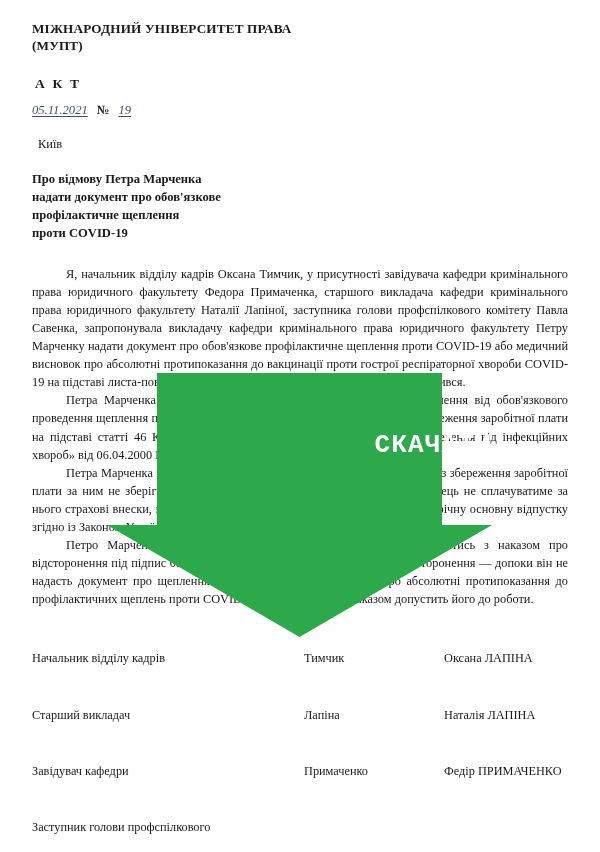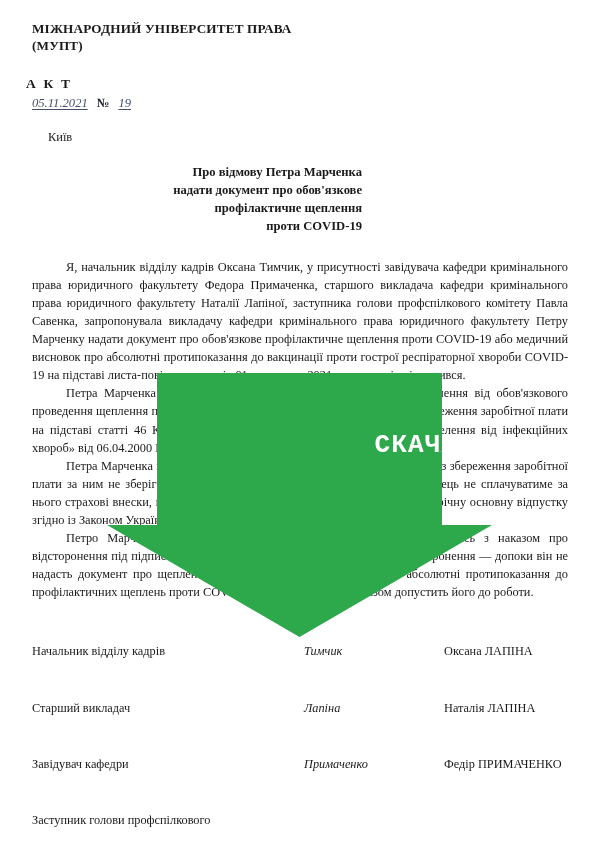--- a/index.html
+++ b/index.html
@@ -30,25 +30,25 @@
     letter-spacing: 0.15px;
     margin: 6px 0 0 14px;
     max-width: 400px;
   }
   .org-name div { white-space: nowrap; }
 
   .act-word {
     font-weight: bold;
     font-size: 13.5px;
     letter-spacing: 2.2px;
-    margin: 22px 0 0 8px;
+    margin: 22px 0 0 17px;
   }
 
   .doc-meta {
-    margin: 4px 0 0 14px;
+    margin: 11px 0 0 14px;
     font-size: 12.6px;
     color: #3f4a63;
     display: flex;
     align-items: baseline;
     gap: 9px;
   }
   .doc-meta .date {
     text-decoration: underline;
     text-underline-offset: 2px;
     font-style: italic;
@@ -60,32 +60,31 @@
     font-style: normal;
   }
   .doc-meta .no-val {
     text-decoration: underline;
     text-underline-offset: 2px;
     font-style: italic;
     color: #44506b;
   }
 
   .place {
-    margin: 19px 0 0 30px;
+    margin: 19px 0 0 20px;
     font-size: 12.4px;
   }
 
   
   .subject {
     margin: 19px 0 0 14px;
     font-weight: bold;
     font-size: 12.6px;
     line-height: 1.42;
     max-width: 330px;
-    text-align: right;
   }
   .subject div { white-space: nowrap; }
 
   
   .body-text {
     margin: 22px 14px 0 14px;
     font-size: 12.35px;
     line-height: 1.465;
     text-align: justify;
     text-justify: inter-word;
@@ -102,21 +101,21 @@
     line-height: 1.0;
   }
   .sig-row {
     display: flex;
     align-items: flex-start;
     margin-bottom: 15px;
     margin-top: 44px;
   }
   .sig-row.tight { margin-bottom: 13px; }
   .sig-title  { width: 272px; flex: none; }
-  .sig-sign   { width: 140px; flex: none; font-style: italic; }
+  .sig-sign   { width: 140px; flex: none; }
   .sig-name   { flex: 1; }
 
   
   .download-overlay {
     position: absolute;
     left: 107px;
     top: 373px;
     width: 385px;
     height: 264px;
     pointer-events: auto;

